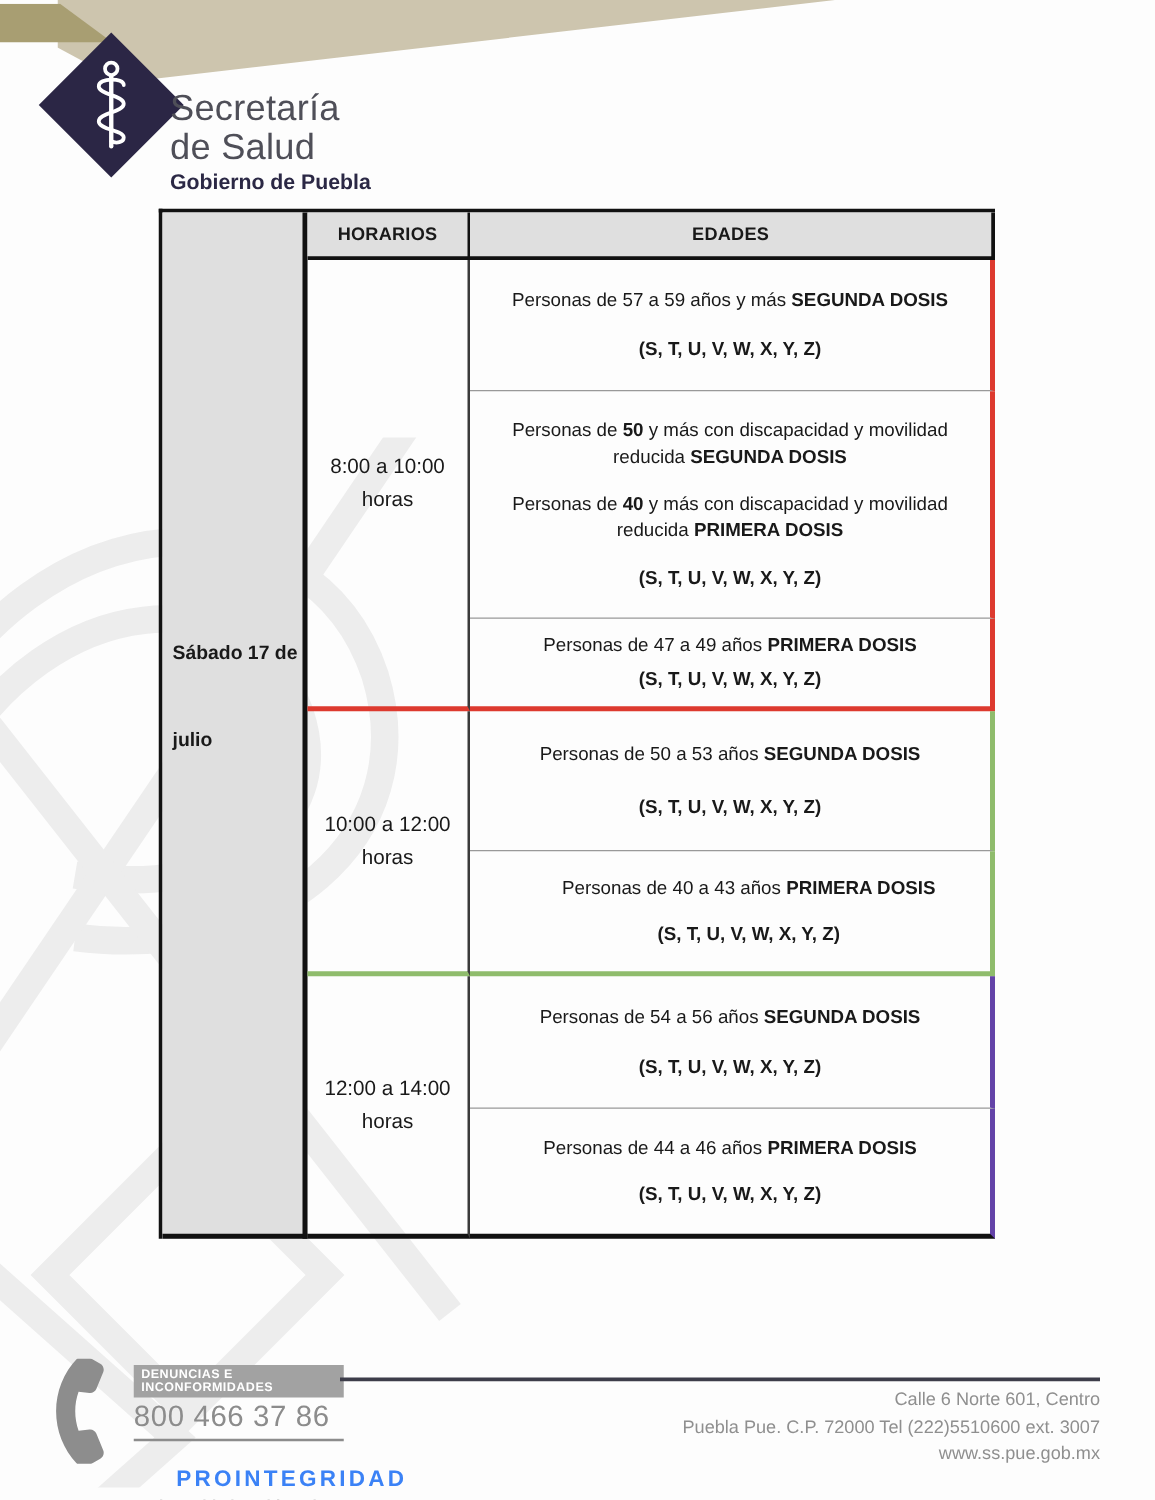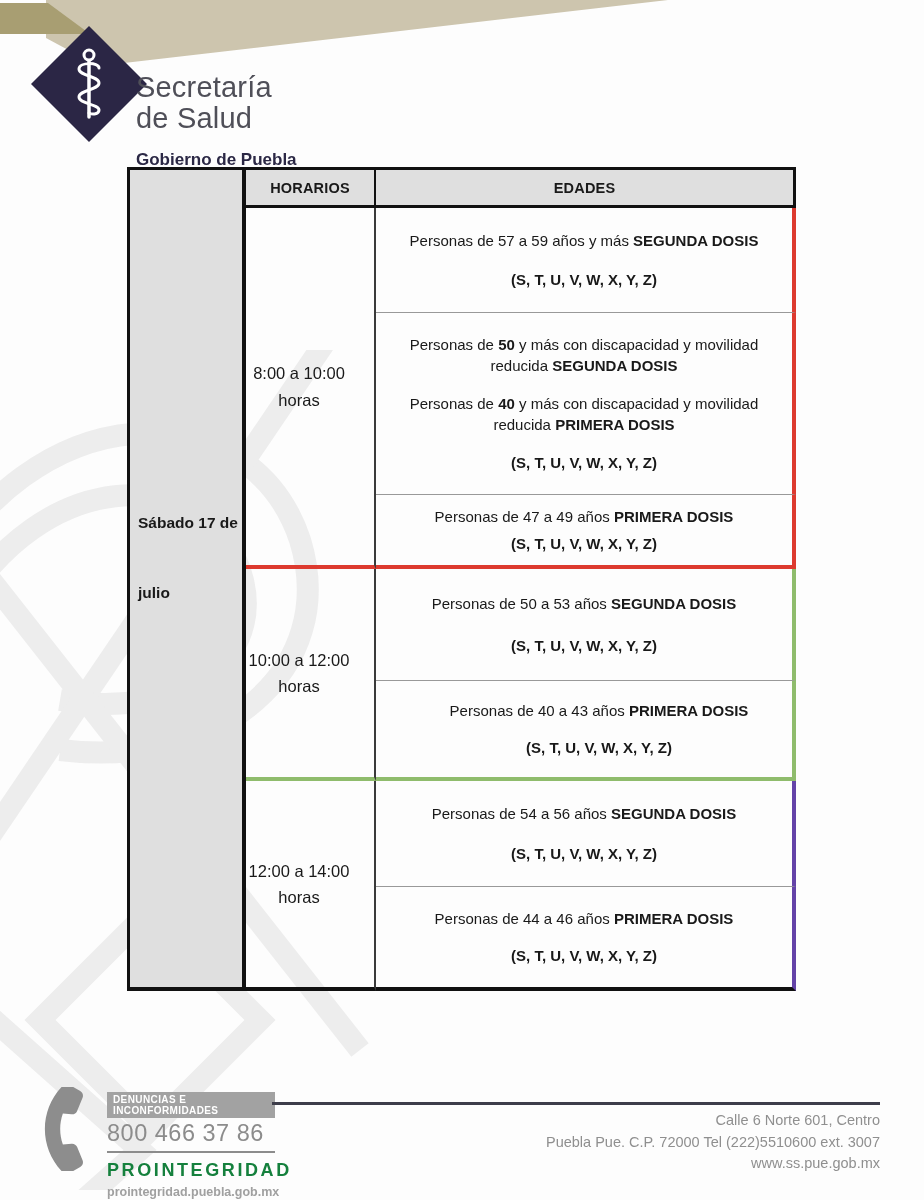--- a/index.html
+++ b/index.html
@@ -28,21 +28,21 @@
     position:absolute; left:48px; top:43px; width:82px; height:82px;
     background: var(--diamond,#2b2645);
     transform: rotate(45deg);
   }
   .brand-diamond svg { position:absolute; left:0; top:0; width:82px; height:82px; transform: rotate(-45deg); }
   .brand-title {
     position:absolute; left:136px; top:72px;
     font-size:29px; line-height:31px; color:#4f4f58; letter-spacing:0.2px;
   }
   .brand-subtitle {
-    position:absolute; left:136px; top:150px;
+    position:absolute; left:136px; top:136px;
     font-size:17px; font-weight:bold; color:#2b2845;
   }
 
   
   .watermark { position:absolute; left:0; top:350px; pointer-events:none; }
 
   
   .schedule-table {
     position:absolute; left:127px; top:167px;
     width:669px; height:824px;
@@ -63,21 +63,21 @@
     background:#dfdfdf;
     border-bottom:3px solid #111;
     display:flex; align-items:center; justify-content:center;
     font-weight:bold; font-size:14.5px; letter-spacing:0.2px;
   }
   .head-time { grid-column:2; grid-row:1; border-right:2px solid #111; }
   .head-ages { grid-column:3; grid-row:1; border-right:3px solid #111; }
   .time-slot-cell {
     grid-column:2;
     border-right:2px solid #3a3a3a;
-    display:flex; align-items:center; 
+    display:flex; align-items:center; justify-content:center;
   }
   .time-label { font-size:16.5px; line-height:1.6; text-align:center; max-width:106px; }
   .age-cell {
     grid-column:3;
     display:flex; flex-direction:column; justify-content:space-evenly; align-items:center;
     padding:4px 14px;
   }
   .age-line { font-size:15px; line-height:1.4; text-align:center; max-width:374px; }
   .age-line b { font-weight:bold; }
 
@@ -87,22 +87,22 @@
   .complaints-badge {
     display:inline-block; background:#a2a2a2; color:#ffffff;
     font-size:10px; font-weight:bold; letter-spacing:0.4px;
     padding:2px 5px 2px 6px;
   }
   .phone-number {
     font-size:23.5px; font-weight:normal; color:#8c8c8c; letter-spacing:0.5px;
     padding:2px 0 4px 0; border-bottom:2px solid #8c8c8c; white-space:nowrap;
   }
   .program-name {
-    font-size:18px; font-weight:bold; color:#15803d; letter-spacing:2.6px;
-    padding-top:7px; white-space:nowrap;
+    font-size:18px; font-weight:bold; color:#3b82f6; letter-spacing:2.6px;
+    padding-top:20px; white-space:nowrap;margin-left:34px;
   }
   .program-website {
     font-size:12.5px; font-weight:bold; color:#a0a0a0; text-align:center;
     padding-top:4px; white-space:nowrap;
   }
   .footer-divider { position:absolute; left:272px; top:1102px; width:608px; height:3px; background:#3d3d4a; }
   .address-block {
     position:absolute; right:44px; top:1110px;
     text-align:right; font-size:14.5px; line-height:21.5px; color:#8f8f8f;
   }

